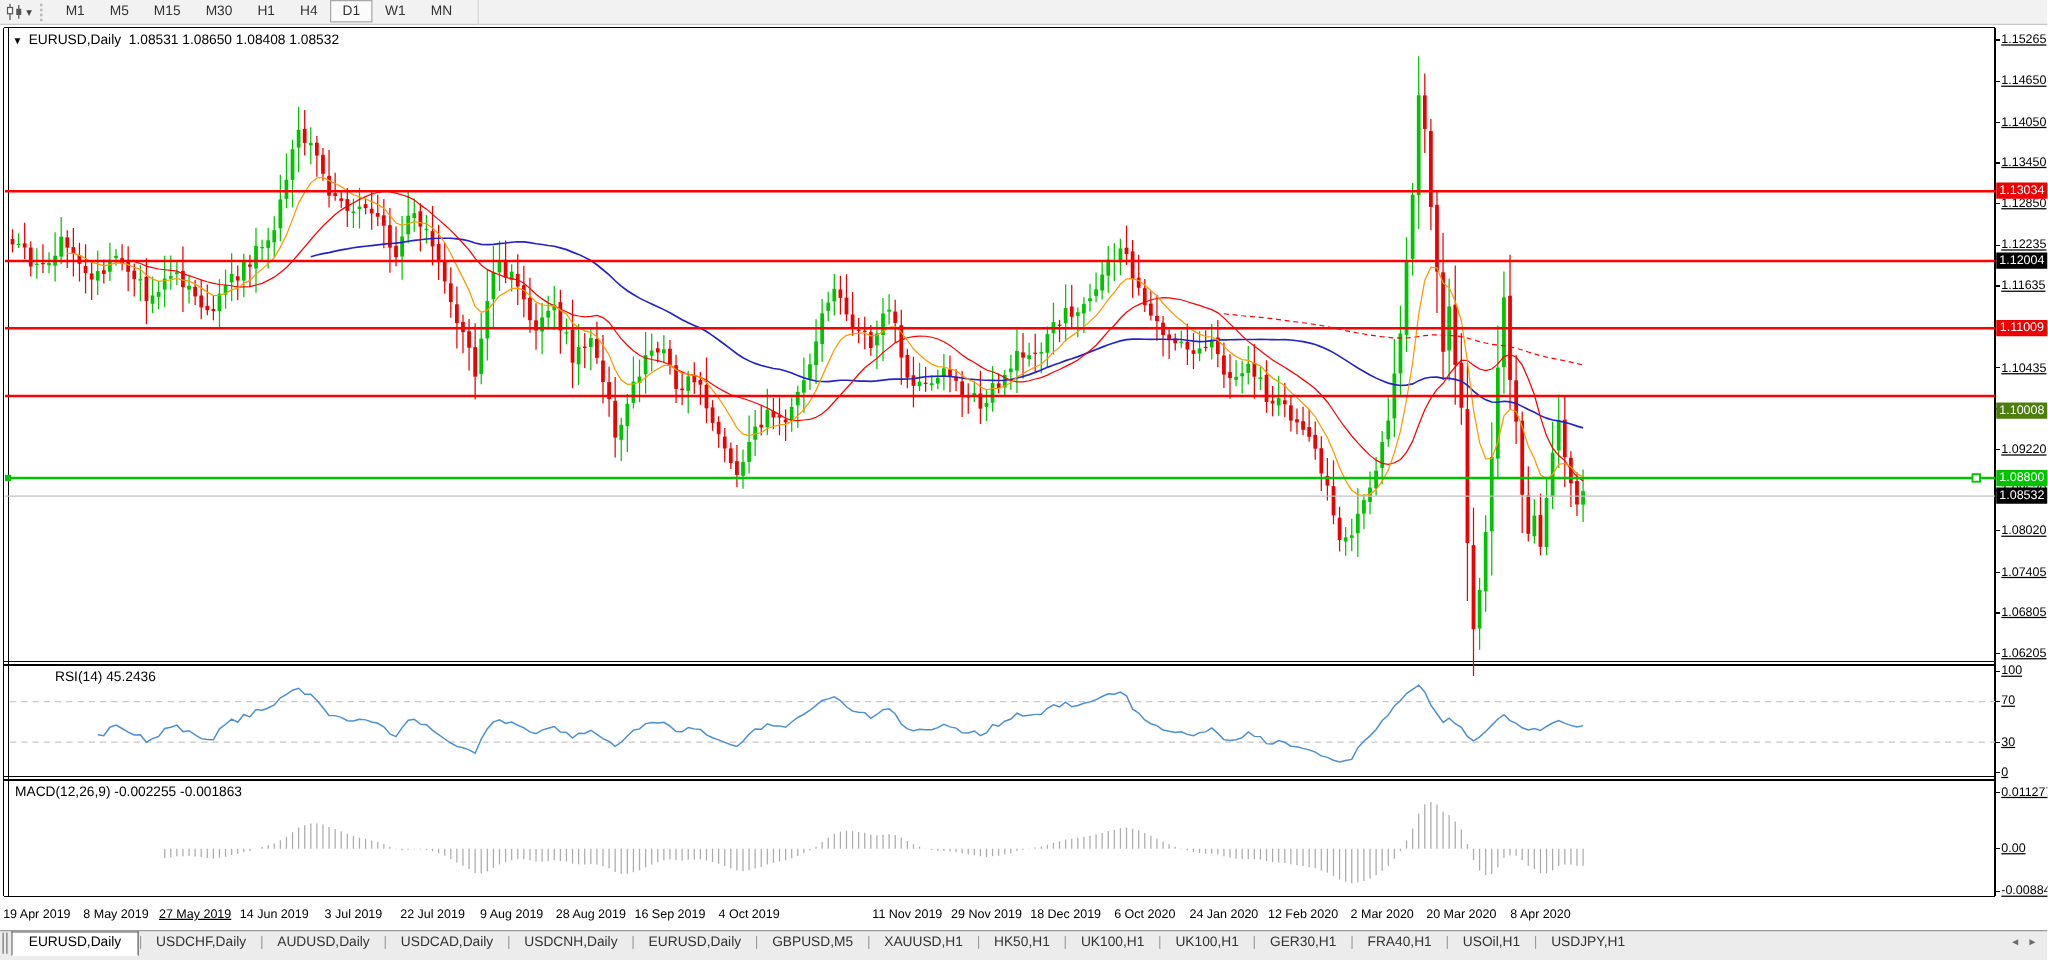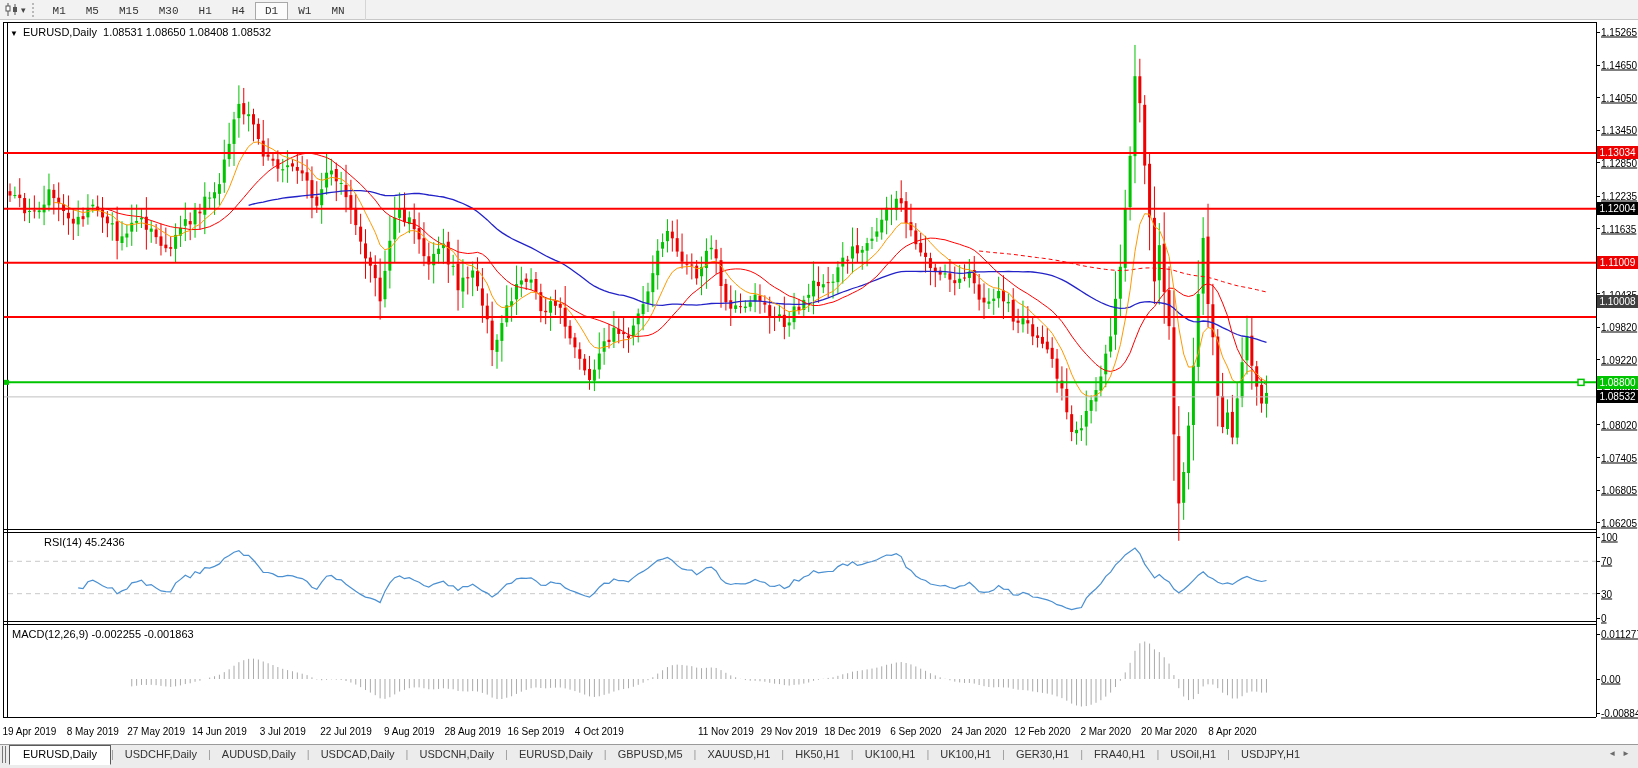--- a/index.html
+++ b/index.html
@@ -6,21 +6,21 @@
   html,body { width:1638px; height:768px; background:#fff; overflow:hidden;
     font-family:"Liberation Sans", sans-serif; -webkit-user-select:none; user-select:none; }
   #app { position:relative; width:1638px; height:768px; background:#fff; }
 
   
   #toolbar { position:absolute; left:0; top:0; width:1638px; height:20px;
     background:#f2f2f2; border-bottom:1px solid #c8c8c8; display:flex; align-items:center; }
   .tool-icon { width:18px; height:16px; margin-left:3px; display:flex; align-items:center; justify-content:center; cursor:pointer; }
   .caret { font-size:9px; color:#444; margin:0 4px 0 0; cursor:pointer; }
   .grip { width:5px; height:14px; border-left:2px dotted #b9b9b9; margin:0 6px 0 2px; }
-  #tf-buttons { display:flex; height:20px; align-items:flex-end; border-right:1px solid #d5d5d5; padding-right:10px;font-family:Liberation Mono, monospace; }
+  #tf-buttons { display:flex; height:20px; align-items:flex-start; border-right:1px solid #d5d5d5; padding-right:10px; }
   .tfbtn { font-size:11px; color:#333; padding:2px 9px; cursor:pointer; border:1px solid transparent; }
   .tfbtn.active { background:#fbfbfb; border:1px solid #a8a8a8; }
 
   
   #chartArea { position:absolute; left:0; top:20px; width:1366px; height:724px; background:#fff; }
   #chartSvg { position:absolute; left:0; top:0; }
   .ovl { position:absolute; z-index:5; white-space:nowrap; }
   #chartTitle { left:10px; top:6px; font-size:11px; color:#000; }
   #chartTitle .tri { font-size:8px; margin-right:5px; cursor:pointer; }
   #rsiLabel  { left:12px; top:516px; font-size:11px; color:#000;padding-left:32px; }
@@ -905,38 +905,38 @@
         <div class="tick" style="top: 517px;">100</div>
         <div class="tick" style="top: 541.3px;">70</div>
         <div class="tick" style="top: 573.7px;">30</div>
         <div class="tick" style="top: 598px;">0</div>
         <div class="tick" style="top: 614.005px;">0.011277</div>
         <div class="tick" style="top: 659px;">0.00</div>
         <div class="tick" style="top: 693px;">-0.008845</div>
         <div class="lbox" style="top: 126.407px; background: rgb(238, 0, 0);">1.13034</div>
         <div class="lbox" style="top: 182.227px; background: #000000;">1.12004</div>
         <div class="lbox" style="top: 236.15px; background: rgb(238, 0, 0);">1.11009</div>
-        <div class="lbox" style="top: 275px; background: #404040;">1.10008</div>
+        <div class="lbox" style="top: 302px; background: #4d7c0f;">1.10008</div>
         <div class="lbox" style="top: 355.864px; background: rgb(0, 196, 0);">1.08800</div>
         <div class="lbox" style="top: 370.388px; background: rgb(0, 0, 0);">1.08532</div>
         <div class="dlabel" style="top: 706px; left: 29.48px;">19 Apr 2019</div>
         <div class="dlabel" style="top: 706px; left: 92.79px;">8 May 2019</div>
-        <div class="dlabel" style="top: 706px; left: 156.1px;">27 May 2019</div>
+        <div class="dlabel" style="top: 706px; left: 156.1px; text-decoration: underline;">27 May 2019</div>
         <div class="dlabel" style="top: 706px; left: 219.41px; text-align: center;">14 Jun 2019</div>
         <div class="dlabel" style="top: 706px; left: 282.72px;">3 Jul 2019</div>
         <div class="dlabel" style="top: 706px; left: 346.03px;">22 Jul 2019</div>
         <div class="dlabel" style="top: 706px; left: 409.34px;">9 Aug 2019</div>
         <div class="dlabel" style="top: 706px; left: 472.65px;">28 Aug 2019</div>
         <div class="dlabel" style="top: 706px; left: 535.96px;">16 Sep 2019</div>
         <div class="dlabel" style="top: 706px; left: 599.27px;">4 Oct 2019</div>
         <div class="dlabel" style="top: 706px; left: 662.58px; margin-top: 48px;">23 Oct 2019</div>
         <div class="dlabel" style="top: 706px; left: 725.89px;">11 Nov 2019</div>
         <div class="dlabel" style="top: 706px; left: 789.2px;">29 Nov 2019</div>
         <div class="dlabel" style="top: 706px; left: 852.51px;">18 Dec 2019</div>
-        <div class="dlabel" style="top: 706px; left: 915.82px;">6 Sep 2020</div>
+        <div class="dlabel" style="top: 706px; left: 915.82px;">6 Oct 2020</div>
         <div class="dlabel" style="top: 706px; left: 979.13px;">24 Jan 2020</div>
         <div class="dlabel" style="top: 706px; left: 1042.44px;">12 Feb 2020</div>
         <div class="dlabel" style="top: 706px; left: 1105.75px;">2 Mar 2020</div>
         <div class="dlabel" style="top: 706px; left: 1169.06px;">20 Mar 2020</div>
         <div class="dlabel" style="top: 706px; left: 1232.37px;">8 Apr 2020</div>
       </div>
   </div>
 
   <div id="tabbar">
     <div id="tabgrip"></div>

